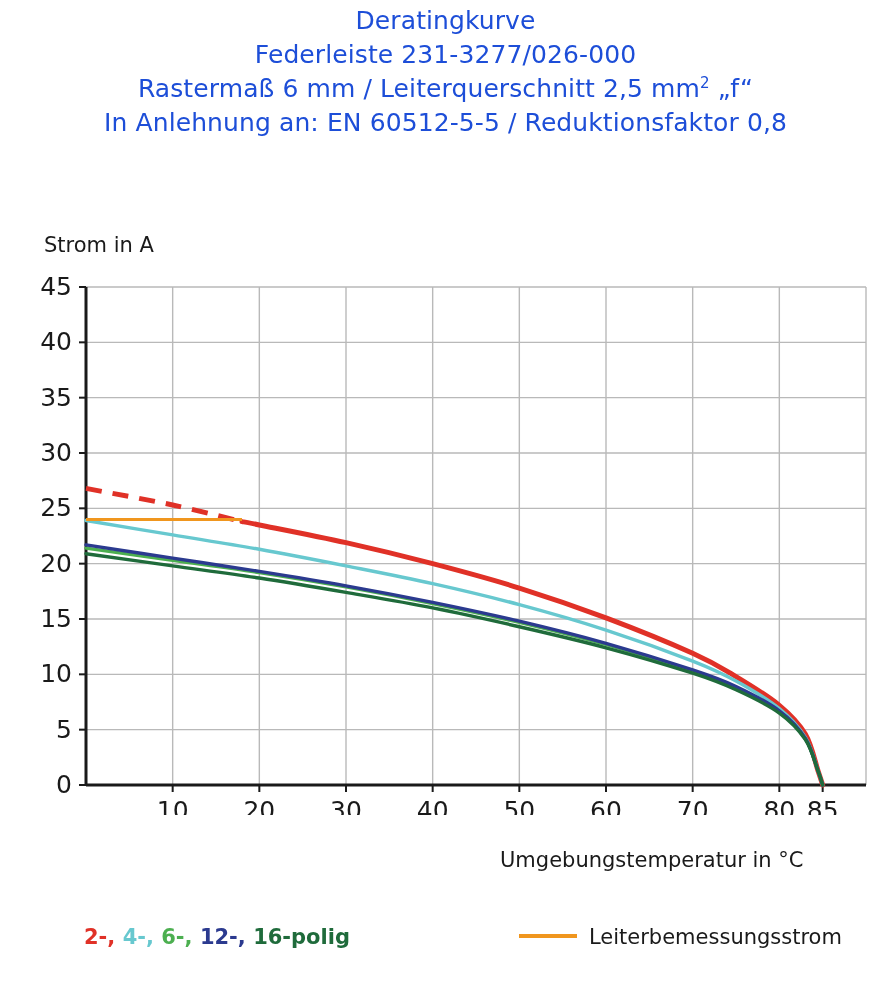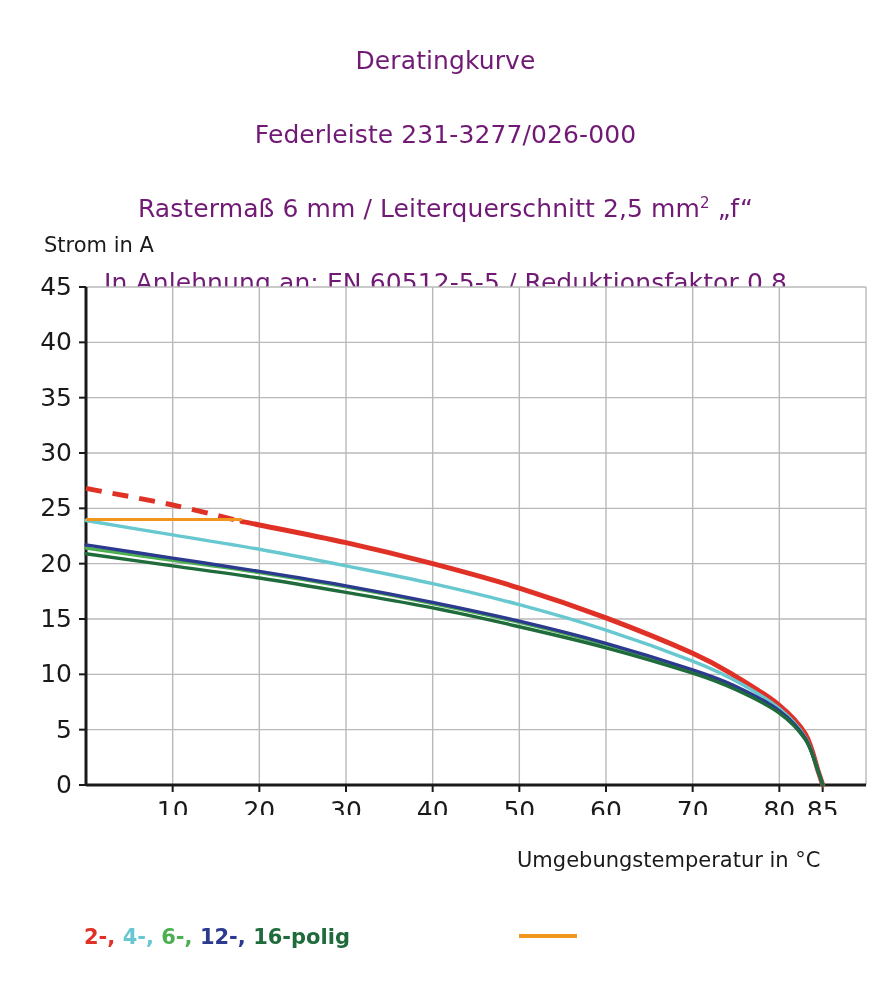--- a/index.html
+++ b/index.html
@@ -25,40 +25,39 @@
     position: absolute;
     top: 4px;
     left: 0;
     width: 891px;
     text-align: center;
   }
   .title-line {
     font-size: 25px;
     line-height: 34px;
     letter-spacing: 0.1px;
-    color: #701a75;
+    color: #1d4ed8;
     white-space: nowrap;
-    margin-top: 40px;
   }
   .title-line sup {
     font-size: 15px;
     vertical-align: super;
     line-height: 0;
   }
   
   .y-axis-title {
     position: absolute;
     left: 44px;
     top: 233px;
     font-size: 21px;
     color: #1a1a1a;
   }
   .x-axis-title {
     position: absolute;
-    left: 517px;
+    left: 500px;
     top: 848px;
     font-size: 21px;
     color: #1a1a1a;
   }
   
   #plot-wrap {
     position: absolute;
     left: 0;
     top: 255px;
     width: 891px;
@@ -183,17 +182,17 @@
         <path d="M86,293.17333333333335 C100.44444444444444,295.20222222222225 143.77777777777777,301.2888888888889 172.66666666666666,305.3466666666667 C201.55555555555554,309.4044444444445 230.44444444444443,313.0933333333333 259.3333333333333,317.52 C288.22222222222223,321.94666666666666 317.1111111111111,326.74222222222227 346,331.9066666666667 C374.8888888888889,337.0711111111111 403.7777777777777,342.6044444444444 432.66666666666663,348.50666666666666 C461.55555555555554,354.4088888888889 490.44444444444446,360.49555555555554 519.3333333333334,367.32 C548.2222222222223,374.14444444444445 577.1111111111111,381.33777777777783 606,389.4533333333334 C634.8888888888889,397.5688888888889 671,408.82 692.6666666666666,416.0133333333333 C714.3333333333333,423.20666666666665 721.5555555555555,425.7888888888889 736,432.61333333333334 C750.4444444444445,439.4377777777778 767.7777777777777,448.47555555555556 779.3333333333333,456.96 C790.8888888888888,465.4444444444444 798.8333333333334,473.55999999999995 805.3333333333334,483.52 C811.8333333333334,493.48 815.4444444444445,508.97333333333336 818.3333333333334,516.72 C821.2222222222223,524.4666666666667 821.9444444444445,527.7866666666666 822.6666666666666,530" fill="none" stroke="#4caf50" stroke-width="3.4" stroke-linecap="round"></path>
         <path d="M86,289.85333333333335 C100.44444444444444,292.06666666666666 143.77777777777777,298.70666666666665 172.66666666666666,303.1333333333333 C201.55555555555554,307.56 230.44444444444443,311.8022222222222 259.3333333333333,316.4133333333333 C288.22222222222223,321.0244444444444 317.1111111111111,325.6355555555555 346,330.79999999999995 C374.8888888888889,335.9644444444444 403.7777777777777,341.49777777777774 432.66666666666663,347.4 C461.55555555555554,353.3022222222222 490.44444444444446,359.3888888888889 519.3333333333334,366.21333333333337 C548.2222222222223,373.0377777777778 577.1111111111111,380.23111111111115 606,388.3466666666667 C634.8888888888889,396.46222222222224 671,407.7133333333333 692.6666666666666,414.90666666666664 C714.3333333333333,422.09999999999997 721.5555555555555,424.6822222222222 736,431.50666666666666 C750.4444444444445,438.3311111111111 767.7777777777777,447.18444444444447 779.3333333333333,455.85333333333335 C790.8888888888888,464.52222222222224 798.8333333333334,473.37555555555554 805.3333333333334,483.52 C811.8333333333334,493.6644444444444 815.4444444444445,508.97333333333336 818.3333333333334,516.72 C821.2222222222223,524.4666666666667 821.9444444444445,527.7866666666666 822.6666666666666,530" fill="none" stroke="#2b3a8f" stroke-width="3.4" stroke-linecap="round"></path>
         <path d="M86,298.7066666666667 C100.44444444444444,300.7355555555556 143.77777777777777,306.8222222222222 172.66666666666666,310.88 C201.55555555555554,314.9377777777778 230.44444444444443,318.62666666666667 259.3333333333333,323.05333333333334 C288.22222222222223,327.48 317.1111111111111,332.46 346,337.44 C374.8888888888889,342.42 403.7777777777777,347.21555555555557 432.66666666666663,352.93333333333334 C461.55555555555554,358.6511111111111 490.44444444444446,365.1066666666667 519.3333333333334,371.74666666666667 C548.2222222222223,378.38666666666666 577.1111111111111,385.02666666666664 606,392.7733333333333 C634.8888888888889,400.52 671,411.21777777777777 692.6666666666666,418.2266666666667 C714.3333333333333,425.2355555555556 721.5555555555555,428.1866666666667 736,434.8266666666667 C750.4444444444445,441.4666666666667 767.7777777777777,449.76666666666665 779.3333333333333,458.06666666666666 C790.8888888888888,466.3666666666667 798.8333333333334,474.8511111111111 805.3333333333334,484.62666666666667 C811.8333333333334,494.40222222222224 815.4444444444445,509.1577777777778 818.3333333333334,516.72 C821.2222222222223,524.2822222222222 821.9444444444445,527.7866666666666 822.6666666666666,530" fill="none" stroke="#1f6b3b" stroke-width="3.4" stroke-linecap="round"></path>
         <line x1="86" y1="264.4" x2="242" y2="264.4" stroke="#f0961e" stroke-width="3" stroke-linecap="butt"></line>
       </svg>
   </div>
 
   <div class="legend">
     <div class="legend-poles" id="legend-poles"><span style="color: rgb(224, 49, 39);">2-</span><span style="color: rgb(224, 49, 39);">, </span><span style="color: rgb(103, 200, 207);">4-</span><span style="color: rgb(103, 200, 207);">, </span><span style="color: rgb(76, 175, 80);">6-</span><span style="color: rgb(76, 175, 80);">, </span><span style="color: rgb(43, 58, 143);">12-</span><span style="color: rgb(43, 58, 143);">, </span><span style="color: rgb(31, 107, 59);">16-</span><span style="color: rgb(31, 107, 59);">polig</span></div>
     <div class="legend-current">
-      <span class="legend-swatch"></span>
+      <span class="legend-swatch"></span><span>Leiterbemessungsstrom</span>
     </div>
   </div>
 
 </div>
 
 </body></html>

